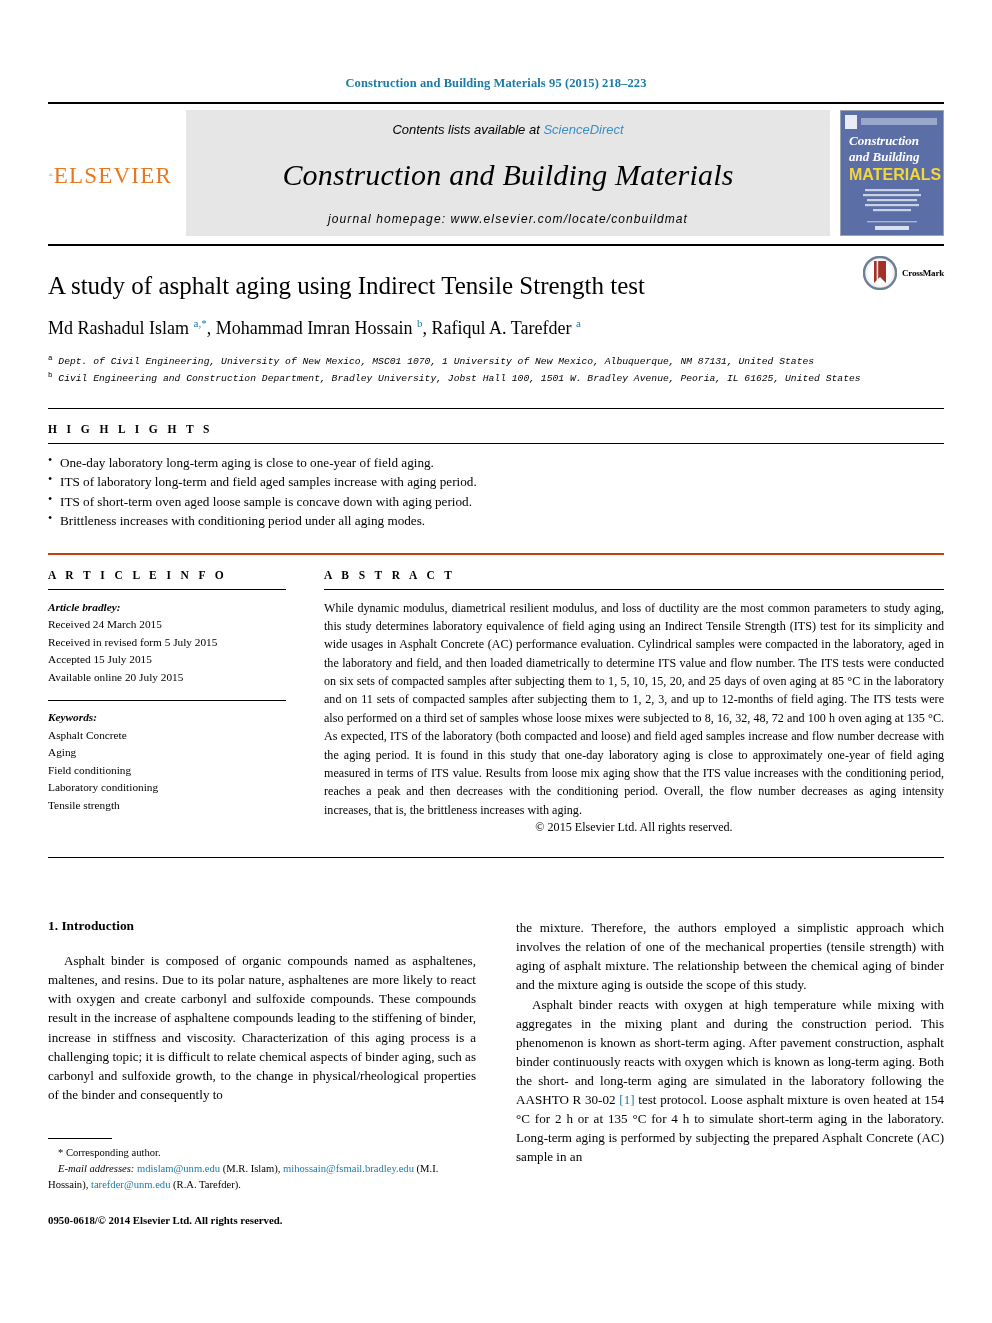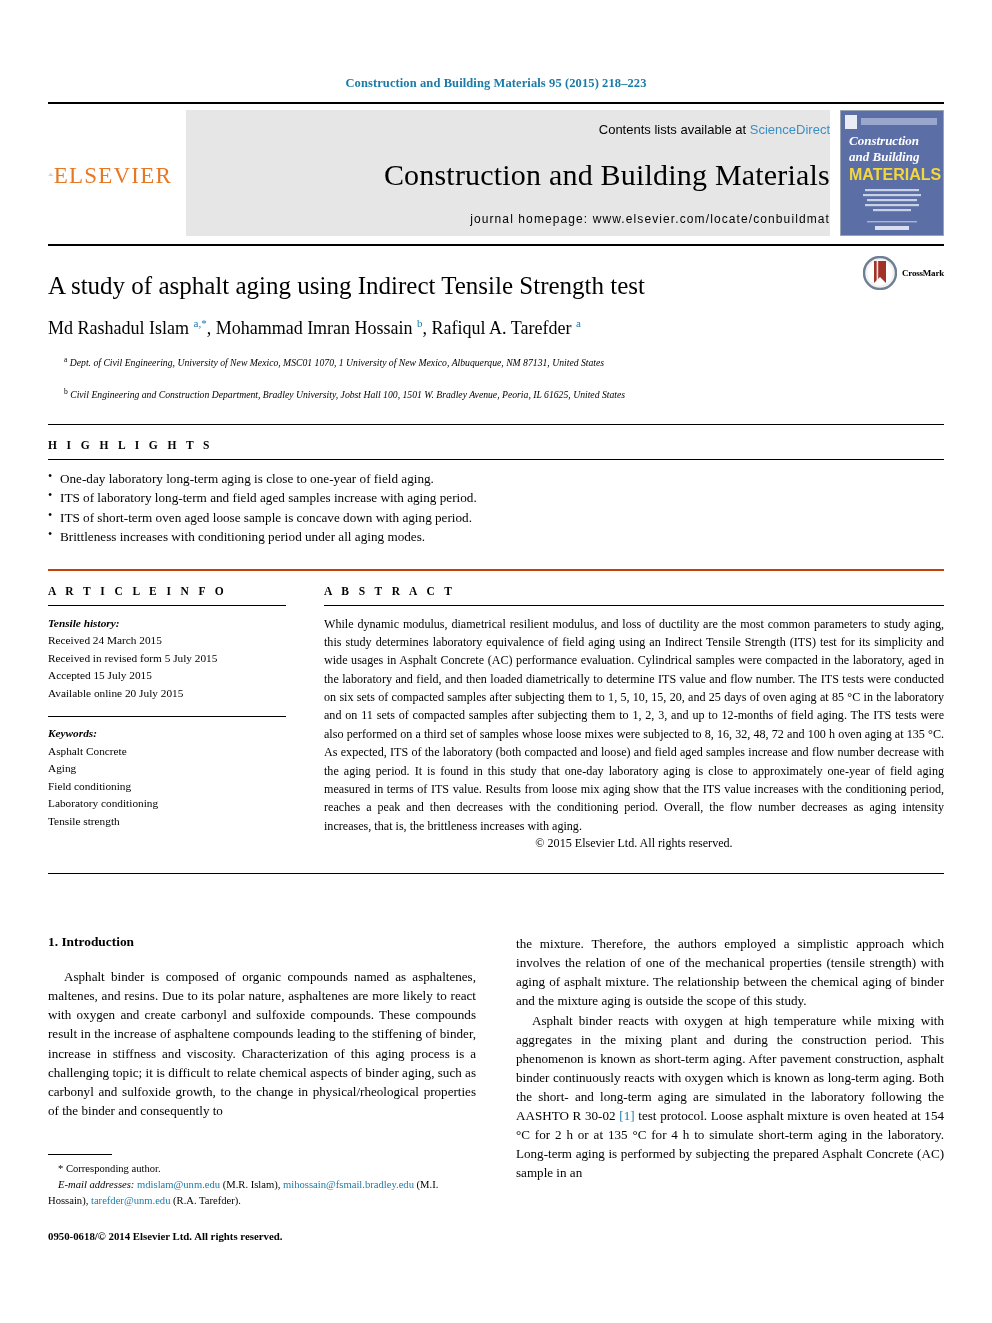--- a/index.html
+++ b/index.html
@@ -61,25 +61,26 @@
     line-height: 1;
     margin-top: 2px;
   }
   .journal-banner {
     flex: 1 1 auto;
     background: #e6e6e6;
     margin-left: 14px;
     margin-right: 10px;
     display: flex;
     flex-direction: column;
-    align-items: flex-end;
+    align-items: center;
     justify-content: space-between;
     padding: 12px 0 10px 0;
     height: 126px;
     box-sizing: border-box;
+    font-style: italic;
   }
   .contents-line {
     font-size: 13px;
     font-family: "Liberation Sans", sans-serif;
     color: #000;
   }
   .contents-line .sd {
     color: #3a8fc4;
   }
   .journal-title {
@@ -124,21 +125,22 @@
     font-size: 18px;
     line-height: 1.2;
     margin-bottom: 14px;
   }
   .authors sup { font-size: 11px; }
   .sup-link { color:#1a7ba8; }
   .affil {
     font-size: 9.7px;
     font-style: italic;
     line-height: 1.45;
-    margin: 16px;
+    margin: 0;
+    font-family: Liberation Mono, monospace;
   }
   .affil sup { font-style: normal; font-size: 7.5px; }
   .crossmark {
     position: absolute;
     right: 0;
     top: 10px;
     display: flex;
     align-items: center;
     gap: 5px;
   }
@@ -346,21 +348,21 @@
       <li>ITS of short-term oven aged loose sample is concave down with aging period.</li>
       <li>Brittleness increases with conditioning period under all aging modes.</li>
     </ul>
   </div>
 
   <div class="info-abstract">
     <div class="col-info">
       <div class="sec-head">A R T I C L E    I N F O</div>
       <div class="rule-thin"></div>
       <div class="info-body">
-        <div class="ital">Tensile history:</div>
+        <div class="ital">Article bradley:</div>
         <div>Received 24 March 2015</div>
         <div>Received in revised form 5 July 2015</div>
         <div>Accepted 15 July 2015</div>
         <div>Available online 20 July 2015</div>
       </div>
       <div class="rule-thin2"></div>
       <div class="info-body">
         <div class="ital">Keywords:</div>
         <div>Asphalt Concrete</div>
         <div>Aging</div>

